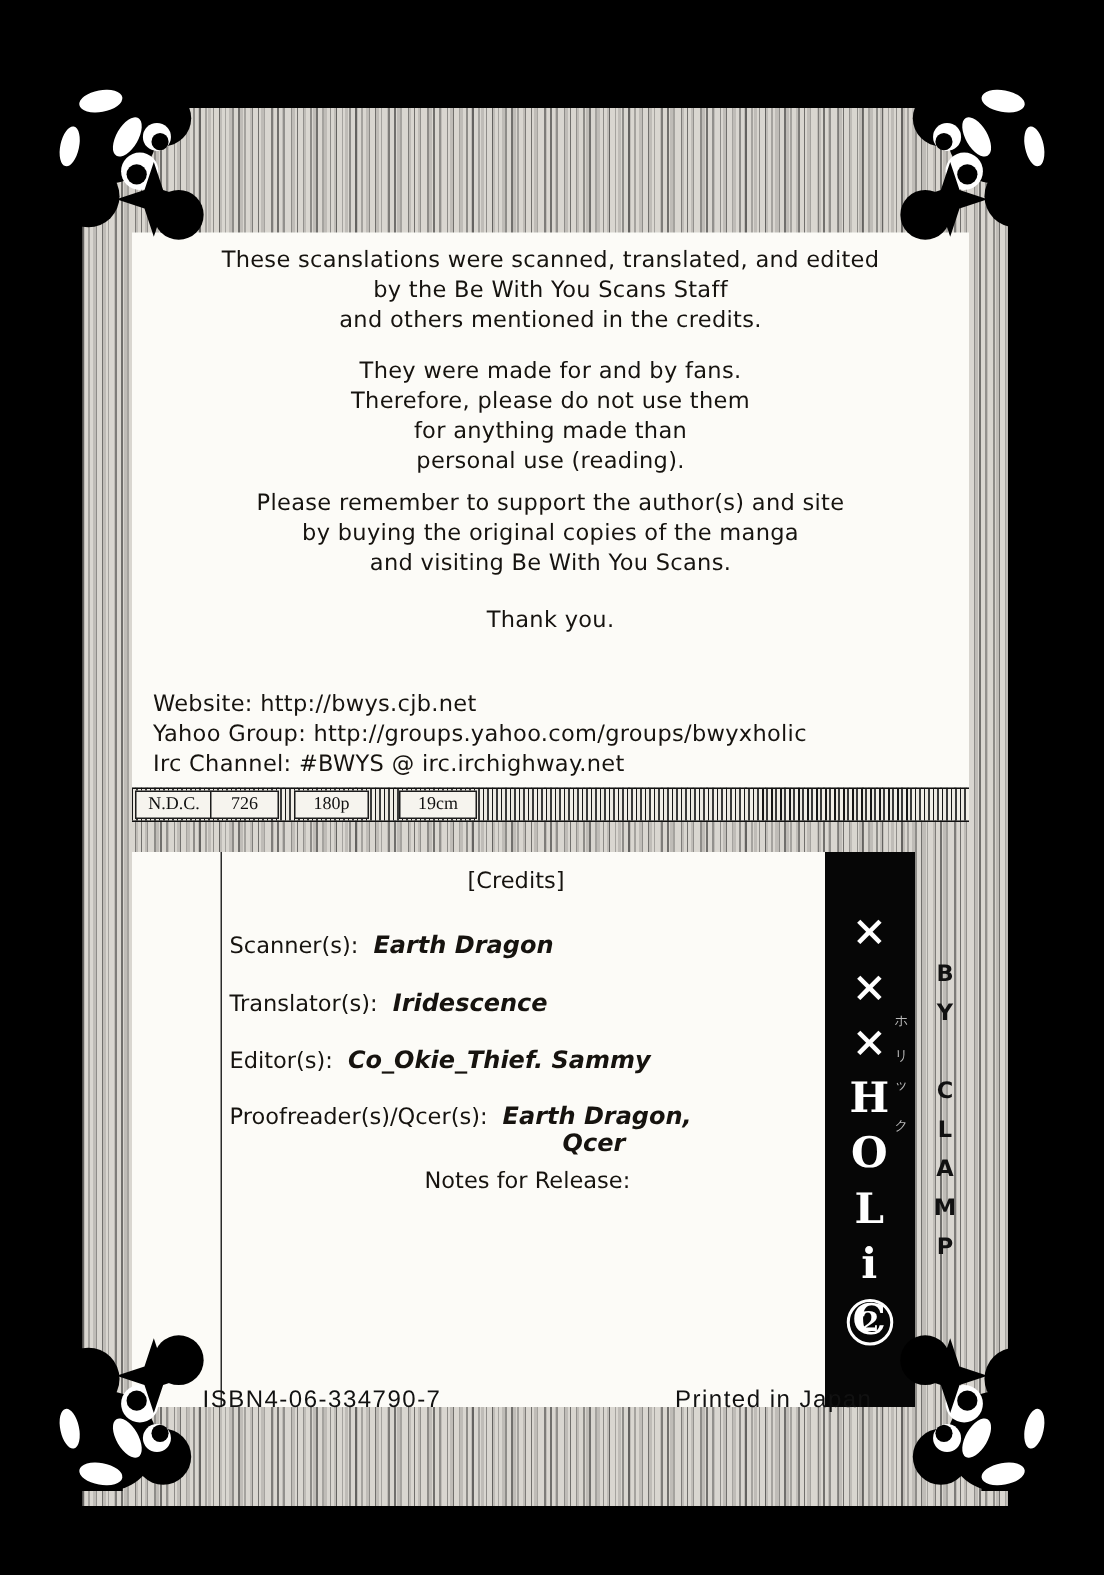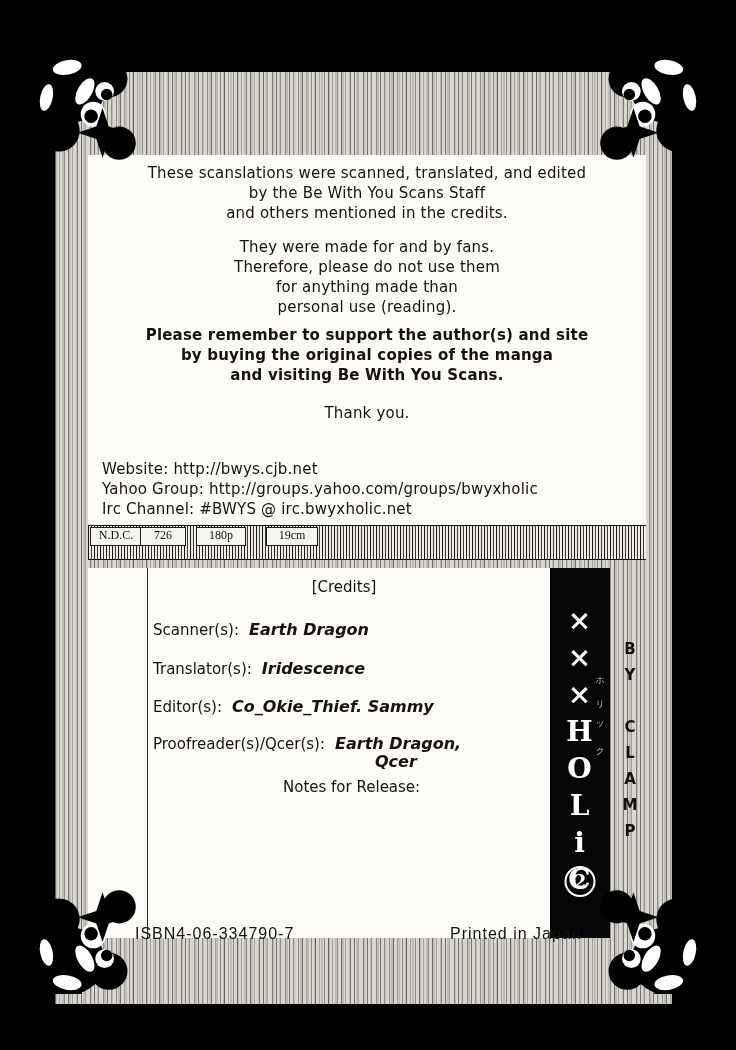--- a/index.html
+++ b/index.html
@@ -11,25 +11,25 @@
       repeating-linear-gradient(90deg, rgba(10,10,10,.50) 0 1px, rgba(0,0,0,0) 1px 4px,
         rgba(30,30,30,.28) 4px 5px, rgba(0,0,0,0) 5px 9px,
         rgba(20,20,20,.38) 9px 10px, rgba(0,0,0,0) 10px 13px),
       repeating-linear-gradient(90deg, rgba(0,0,0,.12) 0 2px, rgba(0,0,0,0) 2px 7px),
       #d9d6d0;}
   
   .notice-box{position:absolute;left:33px;top:83px;width:558px;height:370px;
     background:#fcfbf7;color:#16130f;font-size:15px;line-height:20px;
     letter-spacing:.2px;text-align:center;}
   .notice-inner{padding-top:8px;}
-  .p1{margin:0 0 14px 0;} .p2{margin:0 0 8px 0;} .p3{margin:6px 0 18px 0;font-weight:bold;}
+  .p1{margin:0 0 14px 0;} .p2{margin:0 0 8px 0;} .p3{margin:6px 0 18px 0;}
   .thanks{margin:0 0 36px 0;}
   .contact{text-align:left;padding-left:14px;line-height:20px;}
   
-  .ruler{position:absolute;left:33px;top:453px;width:558px;height:35px;
+  .ruler{position:absolute;left:33px;top:453px;width:558px;height:23px;
     border-top:1px solid #111;border-bottom:1px solid #111;box-sizing:border-box;
     background:repeating-linear-gradient(90deg,#161616 0 1px,#ece9e2 1px 3px,#3a3a3a 3px 4px,#f2efe8 4px 6px);}
   .rcell{position:absolute;top:1px;height:17px;line-height:17px;background:#f6f4ee;
     border:1px solid #1c1c1c;font:12px "Liberation Serif",serif;text-align:center;color:#111;}
   .c0{left:2px;width:50px;} .c1{left:52px;width:44px;} .c2{left:108px;width:48px;} .c3{left:178px;width:50px;}
   
   .credits-box{position:absolute;left:33px;top:496px;width:513px;height:370px;
     background:#fcfbf7;color:#16130f;border-right:1px solid #3a3a3a;box-sizing:border-box;}
   .vrule{position:absolute;left:59px;top:0;bottom:0;width:1px;background:#2c2c2c;}
   .credits-title{position:absolute;left:0;top:10px;width:100%;text-align:center;font-size:15px;}
@@ -102,21 +102,21 @@
         </div>
         <div class="p3">
           <div>Please remember to support the author(s) and site</div>
           <div>by buying the original copies of the manga</div>
           <div>and visiting Be With You Scans.</div>
         </div>
         <div class="thanks">Thank you.</div>
         <div class="contact">
           <div>Website: http://bwys.cjb.net</div>
           <div>Yahoo Group: http://groups.yahoo.com/groups/bwyxholic</div>
-          <div>Irc Channel: #BWYS @ irc.bwyxholic.net</div>
+          <div>Irc Channel: #BWYS @ irc.irchighway.net</div>
         </div>
       </div>
     </div>
 
     <div class="ruler">
       <span class="rcell c0">N.D.C.</span>
       <span class="rcell c1">726</span>
       <span class="rcell c2">180p</span>
       <span class="rcell c3">19cm</span>
     </div>

